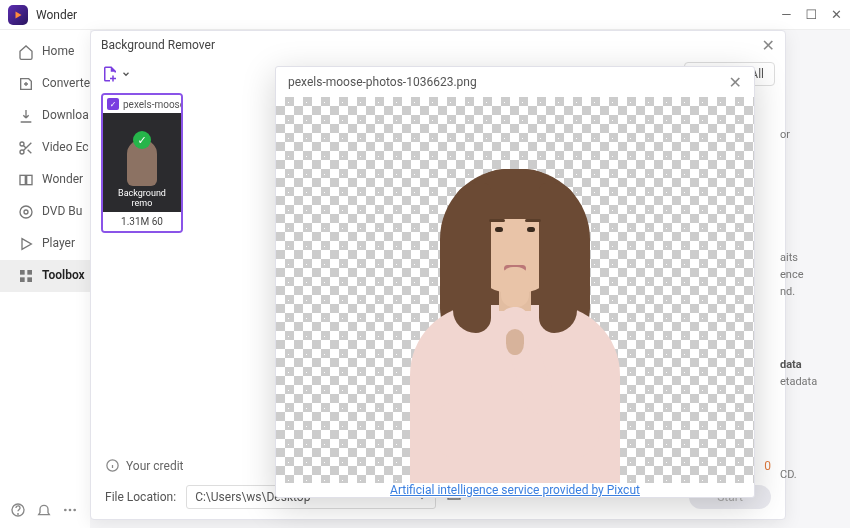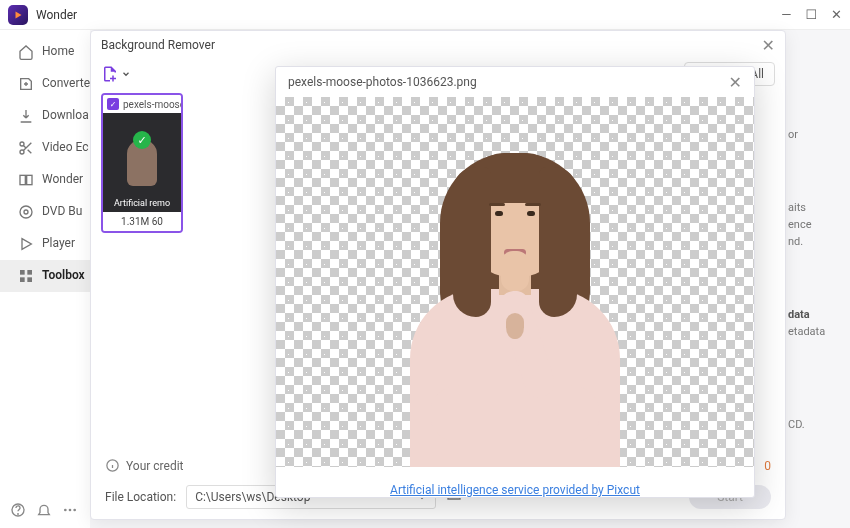--- a/index.html
+++ b/index.html
@@ -43,21 +43,21 @@
 .thumb-status { position: absolute; bottom: 4px; left: 4px; right: 4px; color: #fff; font-size: 9px; text-align: center; }
 .thumb-foot { background: #fff; padding: 4px; font-size: 10px; color: #444; text-align: center; white-space:nowrap; overflow:hidden;}
 
 .credit-row { display: flex; align-items: center; padding: 6px 14px; font-size: 12px; color: #666; gap: 6px; }
 .credit-count { margin-left: auto; color: #e07a3e; }
 .loc-row { display: flex; align-items: center; padding: 6px 14px 10px 14px; font-size: 12px; color: #555; gap: 10px; text-align: center; }
 .loc-select { flex: 0 0 250px; border: 1px solid #ddd; border-radius: 3px; height: 24px; display: flex; align-items: center; padding: 0 8px; justify-content: space-between; cursor: pointer; color:#555;}
 .folder-btn { width: 20px; height: 20px; color: #777; cursor: pointer; }
 .start-btn { margin-left: auto; background: #e9e9ef; color: #aaa; border-radius: 14px; padding: 5px 28px; font-size: 12px; cursor: default; }
 
-.right-strip { position: absolute; right: 4px; top: 0; width: 64px; bottom: 0; padding: 18px 6px; font-size: 11px; color: #777; }
+.right-strip { position: absolute; right: 12px; top: 0; width: 64px; bottom: 0; padding: 18px 6px; font-size: 11px; color: #777; }
 .right-strip div { margin-bottom: 4px; white-space: nowrap; overflow: hidden; }
 
 .preview-overlay { position: absolute; left: 185px; top: 36px; width: 480px; height: 432px; background: #fff; border: 1px solid #e0e0e8; border-radius: 3px; box-shadow: 0 8px 34px rgba(0,0,0,0.18); display: flex; flex-direction: column; }
 .preview-head { height: 30px; display: flex; align-items: center; padding: 0 12px; font-size: 12px; color: #555; }
 .preview-head .close { margin-left: auto; color: #888; cursor: pointer; font-size: 16px; }
 .preview-img { flex: 1; position: relative; background-image:
   linear-gradient(45deg,#ccc 25%,transparent 25%),
   linear-gradient(-45deg,#ccc 25%,transparent 25%),
   linear-gradient(45deg,transparent 75%,#ccc 75%),
   linear-gradient(-45deg,transparent 75%,#ccc 75%);
@@ -77,21 +77,21 @@
 .forearm { position:absolute; left:50%; top:172px; transform:translate(-10%,0) rotate(-18deg); width:30px; height:110px; background:#f1d6d0; border-radius:14px; }
 .eye { position:absolute; width:8px; height:5px; background:#3a2a1e; border-radius:3px; top:94px; }
 .eye.l { left: calc(50% - 20px); } .eye.r { left: calc(50% + 12px); }
 .brow { position:absolute; width:16px; height:3px; background:#5a3e2a; border-radius:2px; top:86px; }
 .brow.l { left: calc(50% - 26px); } .brow.r { left: calc(50% + 10px); }
 .lips { position:absolute; left:50%; top:132px; transform:translateX(-50%); width:22px; height:7px; background:#b77; border-radius:4px; }
 .hair-front-l { position:absolute; left:calc(50% - 62px); top:50px; width:38px; height:150px; background:#6b4a34; border-radius:30px 10px 20px 30px; }
 .hair-front-r { position:absolute; left:calc(50% + 24px); top:50px; width:38px; height:150px; background:#6b4a34; border-radius:10px 30px 30px 20px; }
 .hair-top { position:absolute; left:50%; top:36px; transform:translateX(-50%); width:104px; height:50px; background:#6b4a34; border-radius:52px 52px 10px 10px; }
 
-.preview-foot { height: 30px; display: flex; align-items: flex-end; justify-content: center; font-size: 12px; }
+.preview-foot { height: 14px; display: flex; align-items: flex-end; justify-content: center; font-size: 12px; }
 .preview-foot a { color: #3a7fe0; text-decoration: underline; cursor: pointer; }
 
 svg { display: block; }
 </style>
 </head>
 <body>
 
 <div class="titlebar">
   <div class="app-logo">
     <svg viewBox="0 0 24 24" fill="none">
@@ -213,21 +213,21 @@
 
       <div class="panel-body">
         <div class="thumb">
           <div class="thumb-head">
             <div class="thumb-check">✓</div>
             <span>pexels-moose</span>
           </div>
           <div class="thumb-img">
             <div class="thumb-person"></div>
             <div class="thumb-badge">✓</div>
-            <div class="thumb-status">Artificial remo</div>
+            <div class="thumb-status">Background remo</div>
           </div>
           <div class="thumb-foot">1.31M  60</div>
         </div>
       </div>
 
       <div class="credit-row">
         <svg width="15" height="15" viewBox="0 0 24 24" fill="none" stroke="#888" stroke-width="2">
             <circle cx="12" cy="12" r="9"></circle>
             <path d="M12 8v.01M12 11v5"></path>
           </svg>
@@ -250,21 +250,21 @@
             </svg>
         </span>
         <div class="start-btn">
           <span>Start</span>
         </div>
       </div>
     </div>
 
     <div class="right-strip">
       <div style="margin-top:80px">or</div>
-      <div style="margin-top:60px">aits</div>
+      <div style="margin-top:110px">aits</div>
       <div>ence</div>
       <div>nd.</div>
       <div style="margin-top:60px;font-weight:700;color:#555">data</div>
       <div>etadata</div>
       <div style="margin-top:80px">CD.</div>
     </div>
 
     <div class="preview-overlay">
       <div class="preview-head">
         <span>pexels-moose-photos-1036623.png</span>

